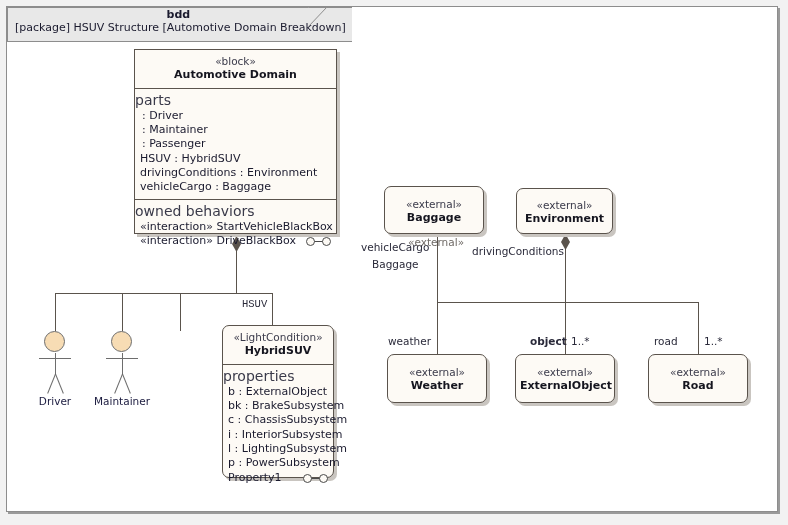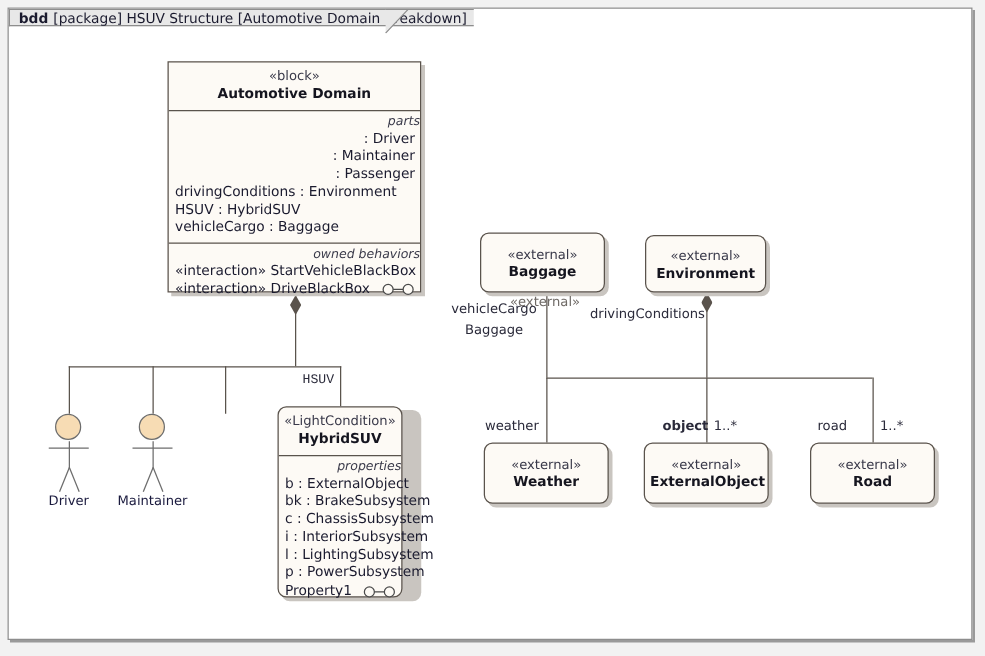--- a/index.html
+++ b/index.html
@@ -29,33 +29,34 @@
     left: 6px; top: 6px;
     width: 772px; height: 506px;
     background: #ffffff;
     border: 1px solid #8d8d8d;
     box-sizing: border-box;
   }
   
   .hdr-tab {
     position: absolute;
     left: 7px; top: 7px;
-    height: 14px;
+    height: 35px;
     background: #e8e8e8;
     border-right: none;
     box-sizing: border-box;
     display: flex;
     align-items: center;
     padding: 0 6px 0 7px;
     white-space: nowrap;
     font-size: 11px;
     color: #1a1a2e;
     border-bottom: 1px solid #8d8d8d;
     border-top: 1px solid #8d8d8d;
     border-left: 1px solid #8d8d8d;
+    flex-direction: column;
   }
   .hdr-tab .kw { font-weight: bold; margin-right: 4px; }
   .hdr-corner {
     position: absolute;
     top: 7px;
     width: 19px; height: 20px;
     overflow: hidden;
   }
   
   .block {
@@ -79,34 +80,33 @@
     padding: 5px 4px 6px 4px;
     line-height: 1.25;
   }
   .stereo { display: block; font-size: 10.5px; color: #3a3a4a; }
   .bname { display: block; font-weight: bold; font-size: 11px; color: #15151f; }
   .cmp {
     border-top: 1px solid #5a534c;
     padding: 3px 0 4px 0;
   }
   .cmp-title {
-    text-align: right;
-    font-style: italic;
-    font-size: 10px;
+    text-align: left;
+    font-size: 14px;
     color: #3a3a4a;
     padding-bottom: 1px;
   }
   .cmp-row {
     padding: 0 4px 0 5px;
     line-height: 14.3px;
     font-size: 11px;
     white-space: nowrap;
     position: relative;
   }
-  .cmp-row.ind { padding-left: 7px; text-align: right; }
+  .cmp-row.ind { padding-left: 7px; }
   
   .ix-icon {
     position: absolute;
     right: 5px;
     top: 3px;
     width: 25px; height: 9px;
   }
   .ix-icon i {
     position: absolute;
     top: 0;
@@ -246,40 +246,40 @@
   <div class="block" style="left:134px; top:49px; width:203px; height:185px;">
     <div class="name-cmp">
       <span class="stereo">«block»</span>
       <span class="bname">Automotive Domain</span>
     </div>
     <div class="cmp">
       <div class="cmp-title">parts</div>
       <div class="cmp-row ind">: Driver</div>
       <div class="cmp-row ind">: Maintainer</div>
       <div class="cmp-row ind">: Passenger</div>
+      <div class="cmp-row">HSUV : HybridSUV</div>
       <div class="cmp-row">drivingConditions : Environment</div>
-      <div class="cmp-row">HSUV : HybridSUV</div>
       <div class="cmp-row">vehicleCargo : Baggage</div>
     </div>
     <div class="cmp">
       <div class="cmp-title">owned behaviors</div>
       <div class="cmp-row">«interaction» StartVehicleBlackBox</div>
       <div class="cmp-row">
         <span>«interaction» DriveBlackBox</span>
         <span class="ix-icon">
             <u></u>
             <i class="l"></i>
             <i class="r"></i>
           </span>
       </div>
     </div>
   </div>
 
   <div class="blk-shadow" style="left:225px; top:328px; width:112px; height:153px;"></div>
-  <div class="block rounded" style="left:222px; top:325px; width:100px; height:153px;">
+  <div class="block rounded" style="left:222px; top:325px; width:112px; height:153px;">
     <div class="name-cmp">
       <span class="stereo">«LightCondition»</span>
       <span class="bname">HybridSUV</span>
     </div>
     <div class="cmp">
       <div class="cmp-title">properties</div>
       <div class="cmp-row">b : ExternalObject</div>
       <div class="cmp-row">bk : BrakeSubsystem</div>
       <div class="cmp-row">c : ChassisSubsystem</div>
       <div class="cmp-row">i : InteriorSubsystem</div>

